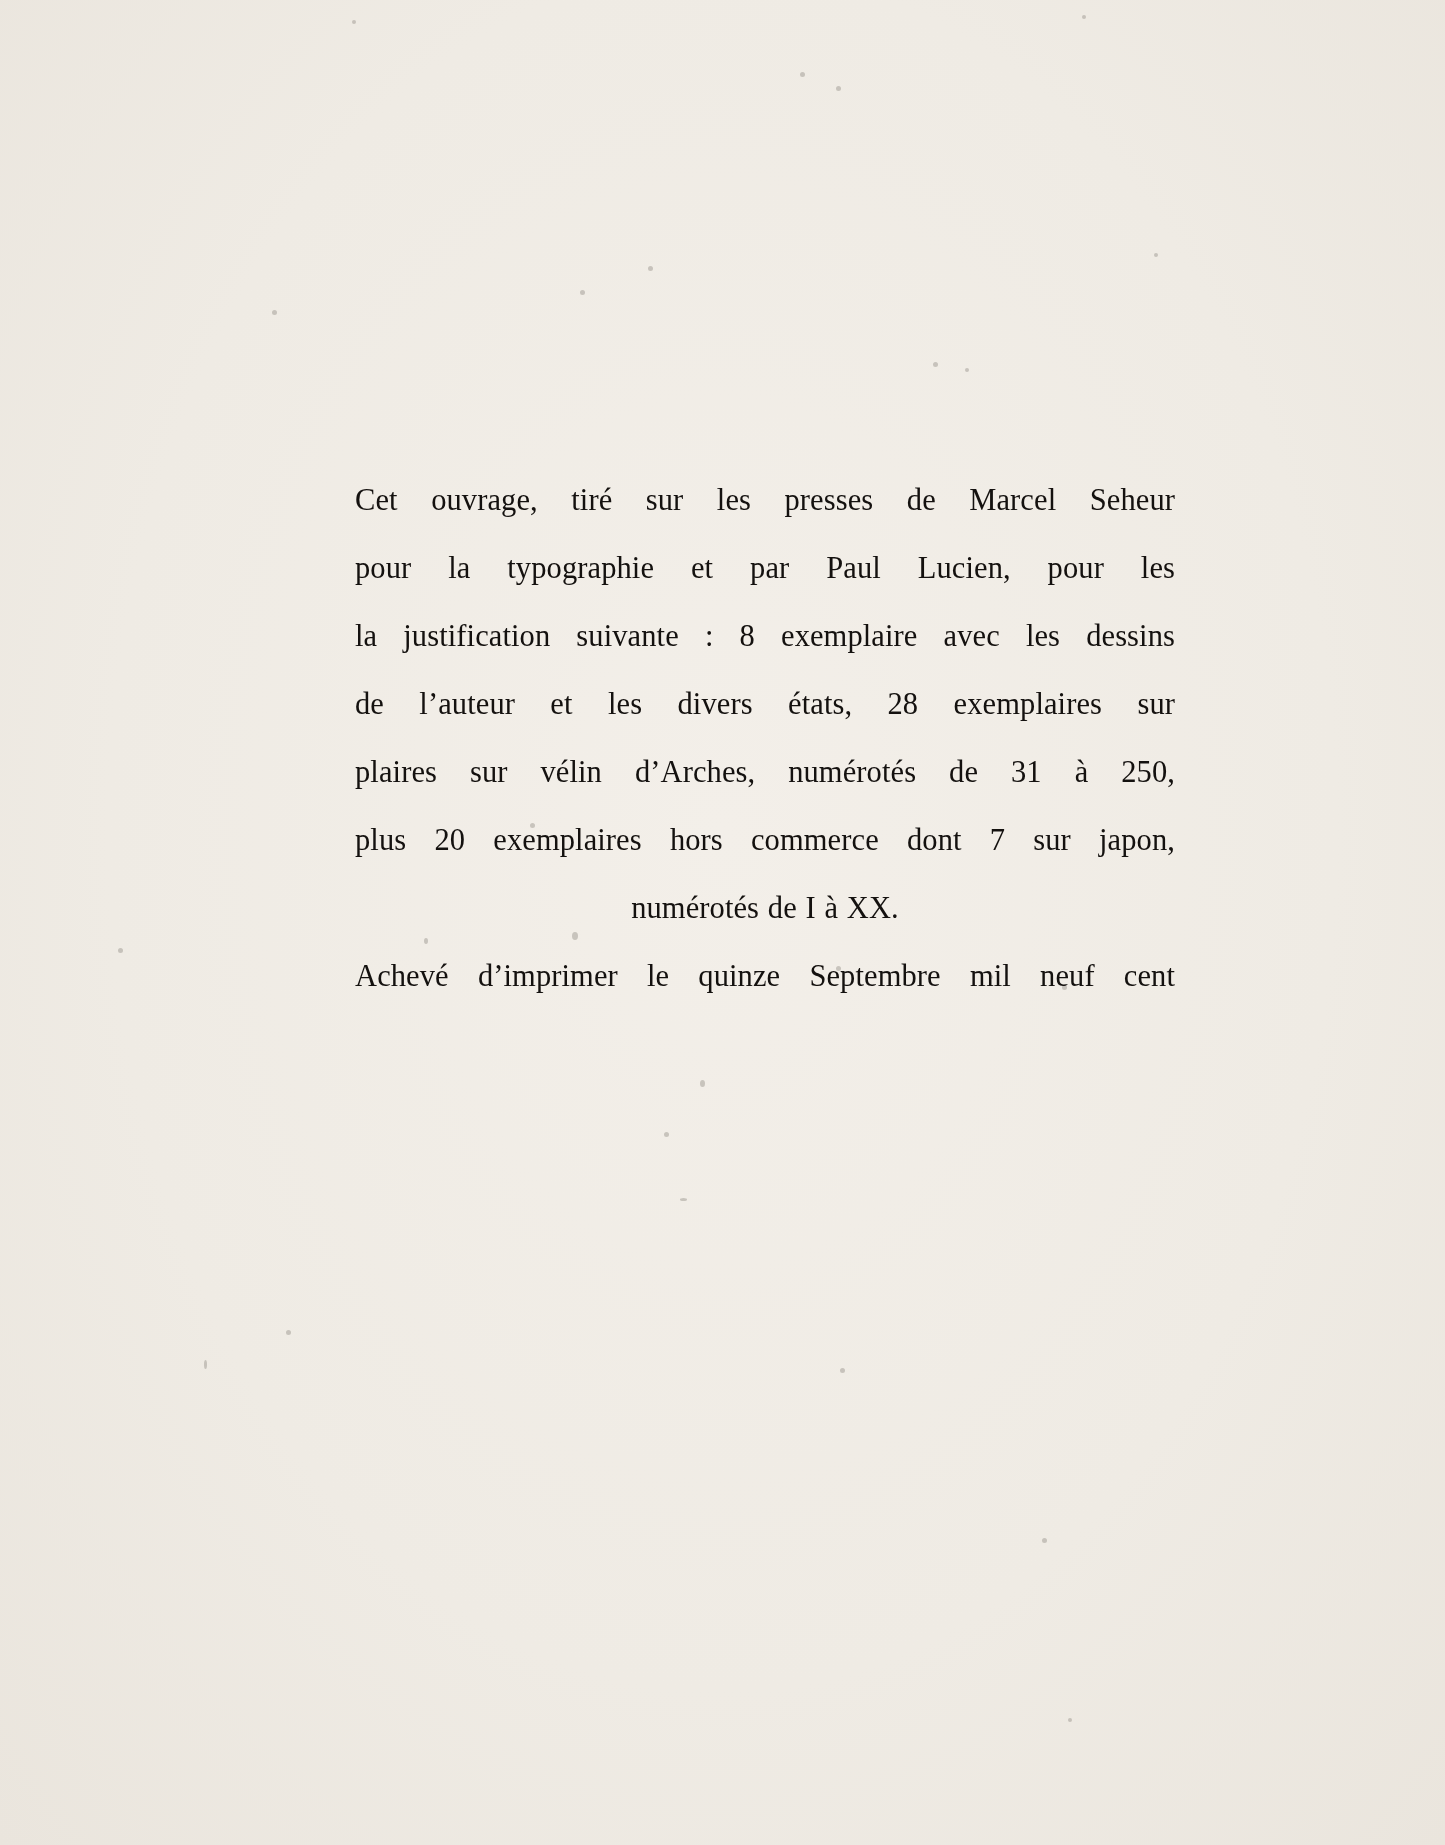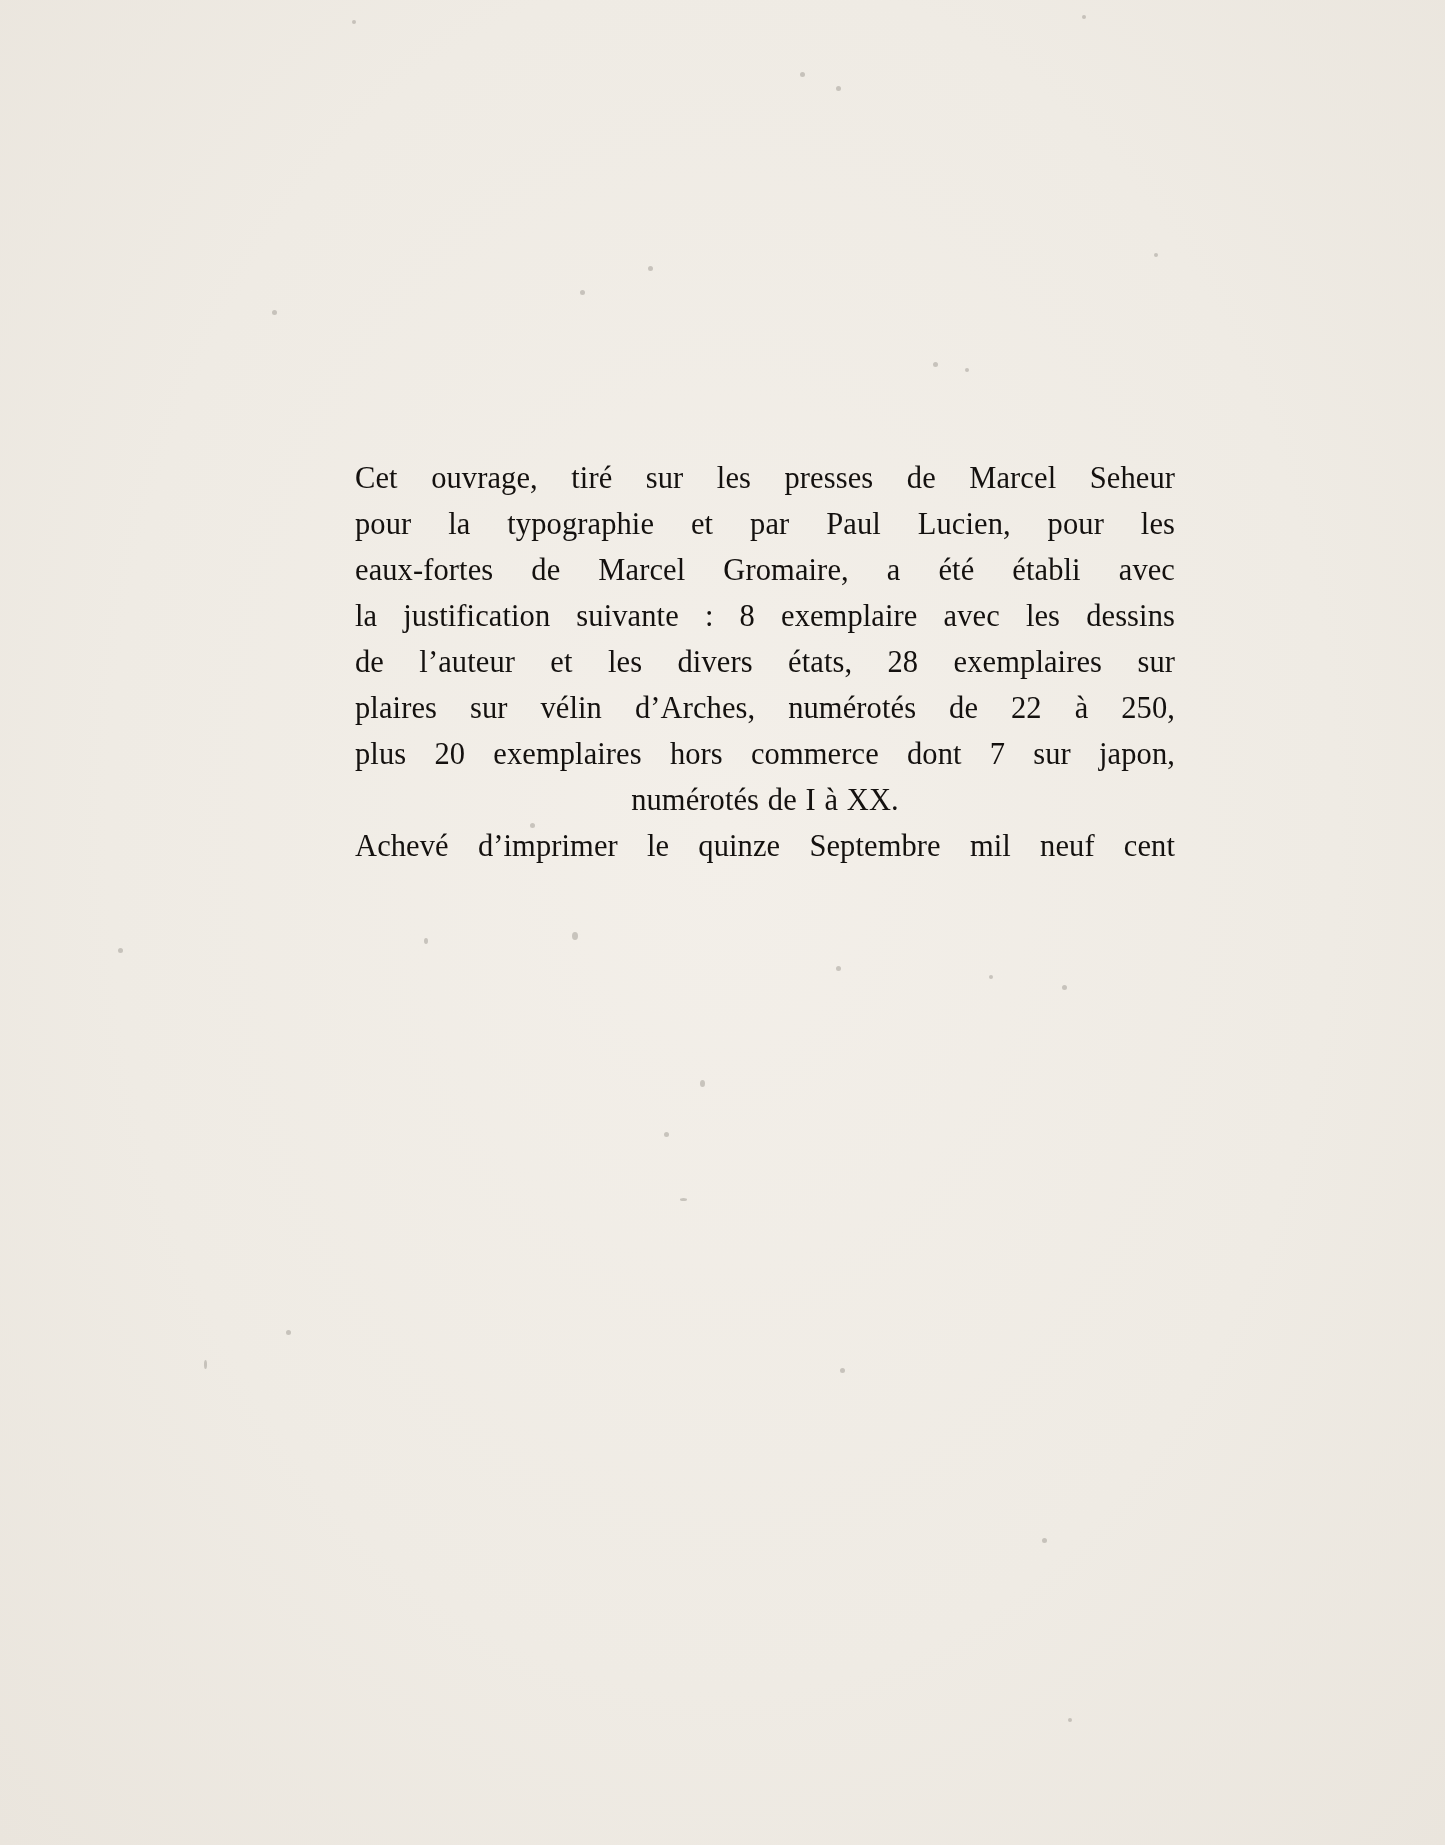--- a/index.html
+++ b/index.html
@@ -47,20 +47,21 @@
     text-justify: inter-word;
     letter-spacing: 0.1px;
     word-spacing: 1px;
   }
 
   .line {
     display: block;
     text-align: justify;
     text-align-last: justify;
     white-space: nowrap;
+    margin-top: 22px;
   }
   .line-last {
     text-align-last: left;
   }
   .line-center {
     text-align-last: center;
   }
 </style>
 </head>
 <body>
@@ -90,23 +91,22 @@
   <div class="paper-speck" style="left:286px;top:1330px;width:5px;height:5px;"></div>
   <div class="paper-speck" style="left:204px;top:1360px;width:3px;height:9px;"></div>
   <div class="paper-speck" style="left:840px;top:1368px;width:5px;height:5px;"></div>
   <div class="paper-speck" style="left:1042px;top:1538px;width:5px;height:5px;"></div>
   <div class="paper-speck" style="left:1068px;top:1718px;width:4px;height:4px;"></div>
 
   <div class="colophon">
     <p>
       <span class="line">Cet ouvrage, tiré sur les presses de Marcel Seheur</span>
       <span class="line">pour la typographie et par Paul Lucien, pour les</span>
-      <span class="line">eaux-fortes de Marcel Gromaire, a été établi avec</span>
       <span class="line">la justification suivante : 8 exemplaire avec les dessins</span>
       <span class="line">de l’auteur et les divers états, 28 exemplaires sur</span>
-      <span class="line">plaires sur vélin d’Arches, numérotés de 22 à 250,</span>
+      <span class="line">plaires sur vélin d’Arches, numérotés de 31 à 250,</span>
       <span class="line">plus 20 exemplaires hors commerce dont 7 sur japon,</span>
       <span class="line line-center">numérotés de I à XX.</span>
       <span class="line">Achevé d’imprimer le quinze Septembre mil neuf cent</span>
     </p>
   </div>
 
 </div>
 
 </body></html>

